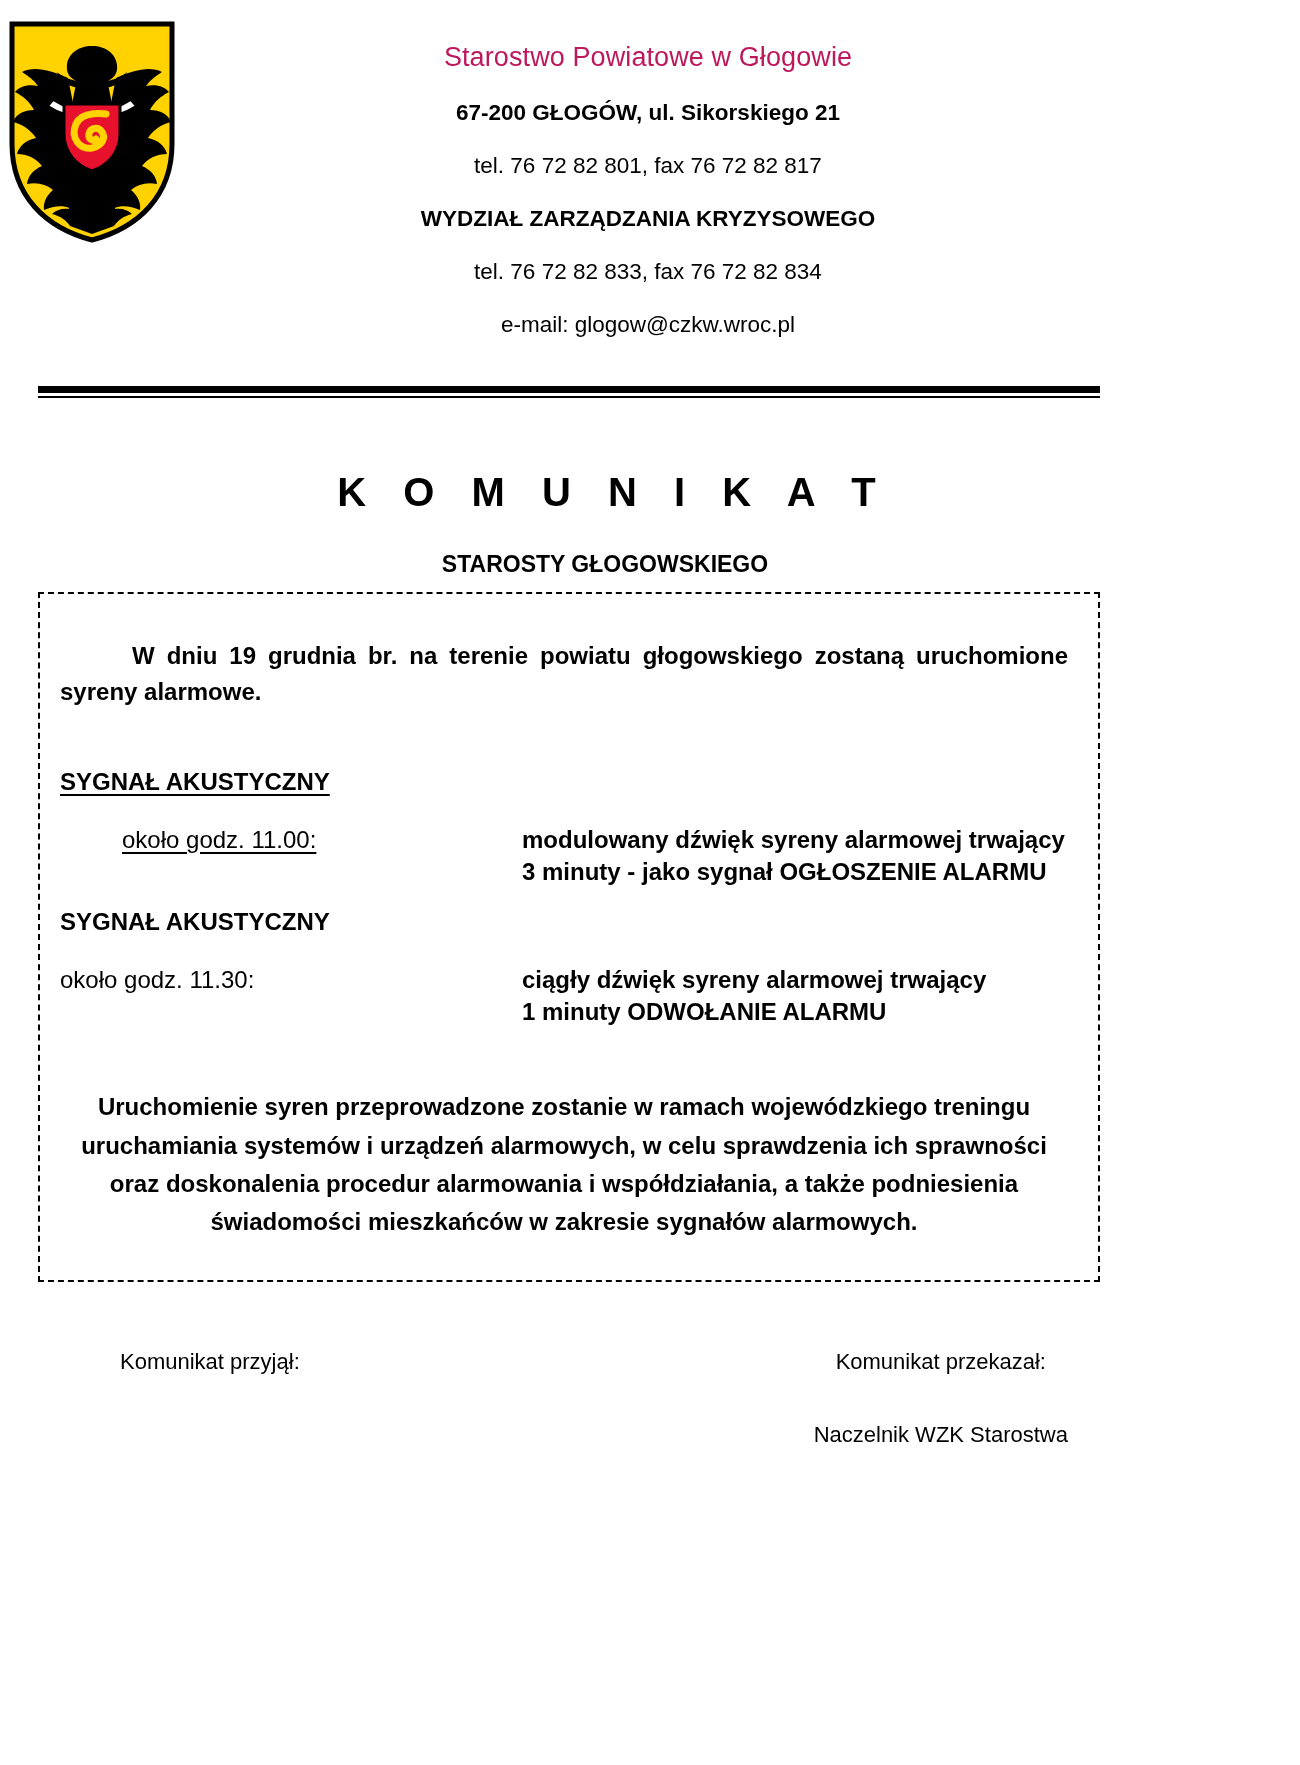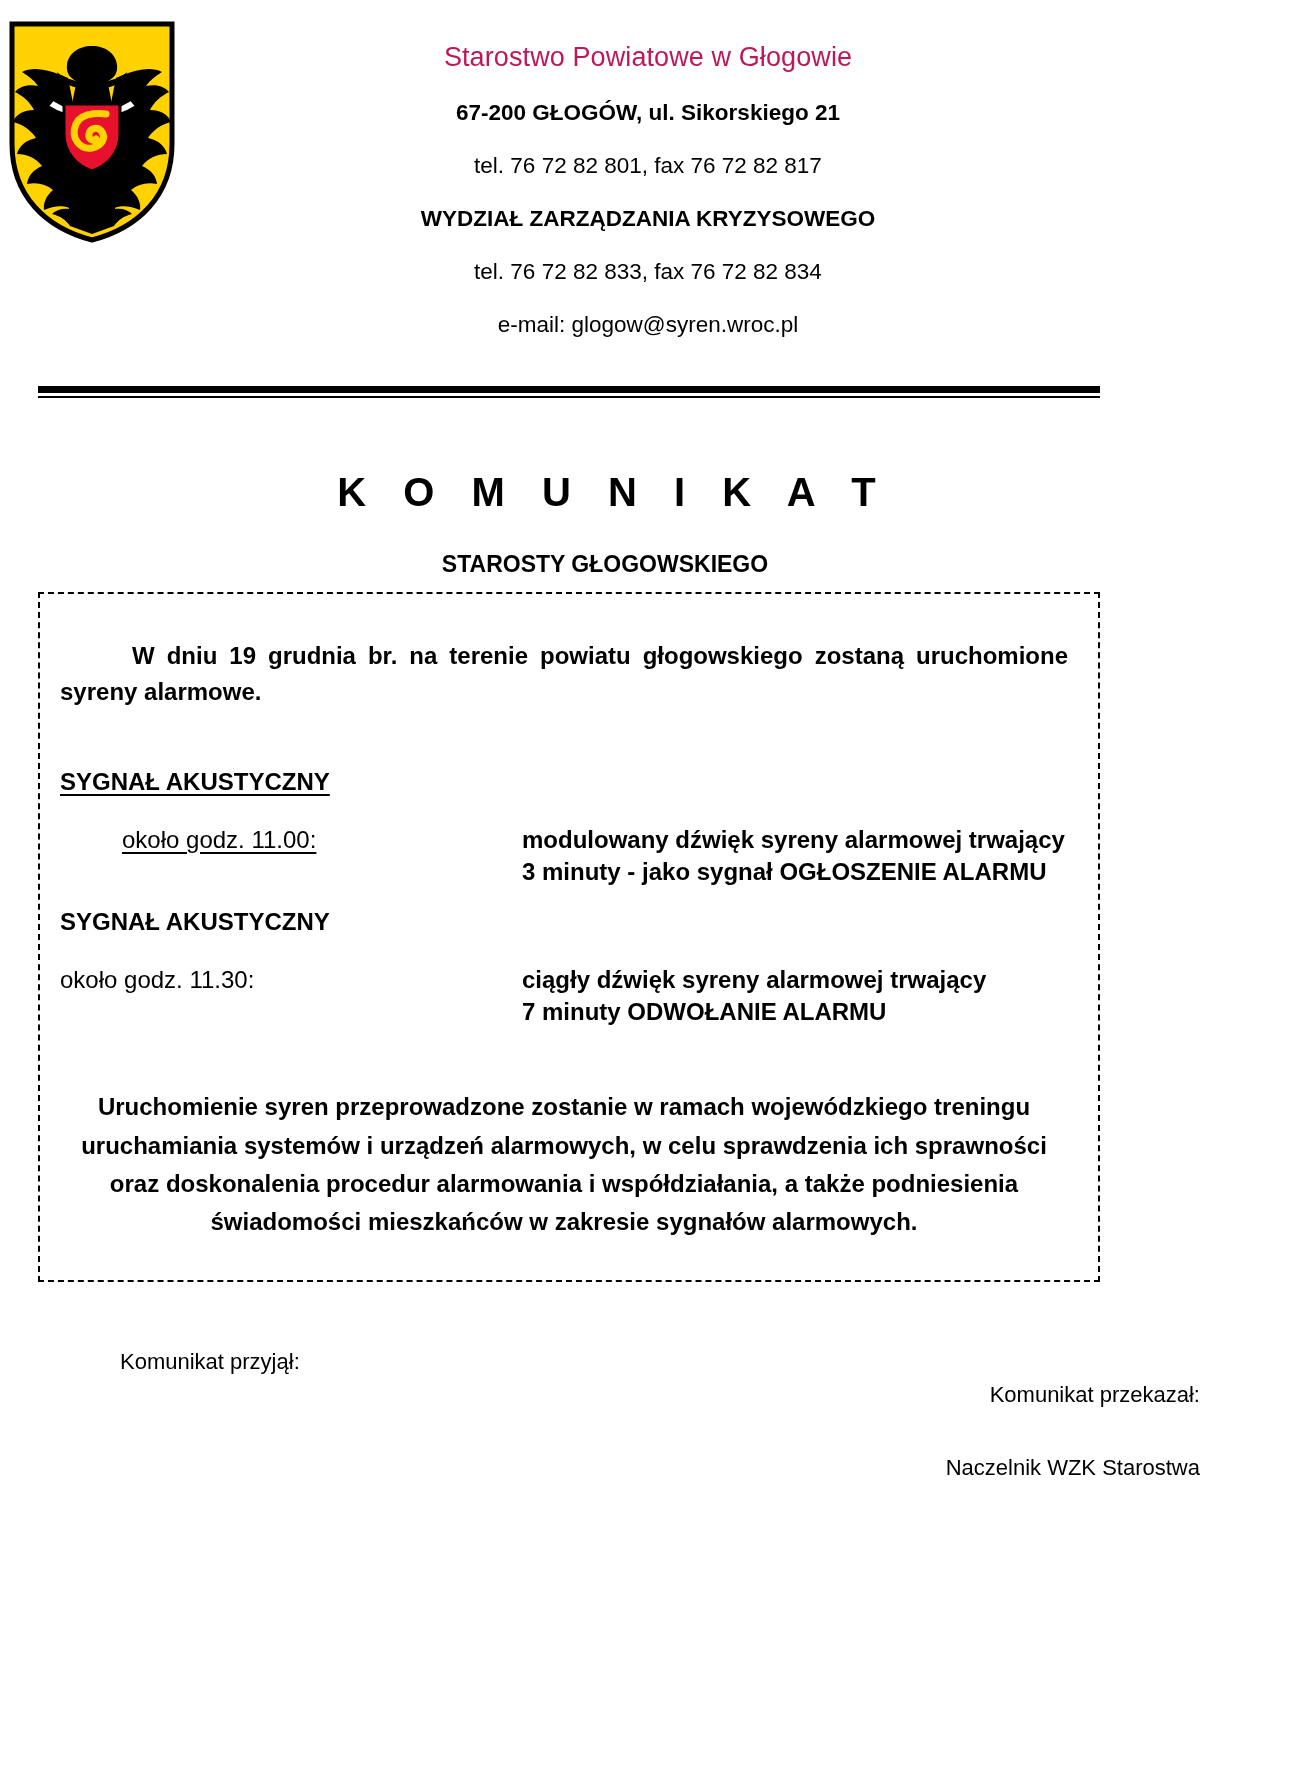--- a/index.html
+++ b/index.html
@@ -168,22 +168,21 @@
     font-size: 22px;
     font-weight: 400;
     line-height: 1.1;
   }
   .footer-col.left {
     width: 52%;
     text-align: left;
   }
   .footer-col.right {
     width: 48%;
-    text-align: right;
-    margin-top: 33px;
+    text-align: center;
   }
   .footer-col .row {
     margin-bottom: 48px;
   }
   .footer-col .row:last-child {
     margin-bottom: 0;
   }
 
   .spacer-1 { height: 56px; }
   .spacer-2 { height: 26px; }
@@ -240,21 +239,21 @@
                C82 121 87 124 90 121" fill="none" stroke="#FFD200" stroke-width="7" stroke-linecap="round"></path>
     </svg>
   </div>
 
   <div class="org-block">
     <div class="org-name">Starostwo Powiatowe w Głogowie</div>
     <div class="org-line bold">67-200 GŁOGÓW, ul. Sikorskiego 21</div>
     <div class="org-line">tel. 76 72 82 801,  fax 76 72 82 817</div>
     <div class="org-line bold">WYDZIAŁ ZARZĄDZANIA KRYZYSOWEGO</div>
     <div class="org-line">tel. 76 72 82 833,  fax 76 72 82 834</div>
-    <div class="org-line">e-mail: glogow@syren.wroc.pl</div>
+    <div class="org-line">e-mail: glogow@czkw.wroc.pl</div>
   </div>
 </div>
 
 <div class="rule-wrap">
   <div class="rule-thick"></div>
   <div class="rule-gap"></div>
   <div class="rule-thin"></div>
 </div>
 
 <div class="doc-title">K O M U N I K A T</div>
@@ -280,21 +279,21 @@
 
   <div class="spacer-3"></div>
 
   <div>
     <div class="sig-heading">SYGNAŁ AKUSTYCZNY</div>
     <div class="spacer-2"></div>
     <div class="signal-row">
       <div class="signal-time" style="width:462px;">około godz. 11.30:</div>
       <div class="signal-desc">
         <span>ciągły dźwięk syreny alarmowej trwający</span>
-        <span class="l2">7 minuty ODWOŁANIE ALARMU</span>
+        <span class="l2">1 minuty ODWOŁANIE ALARMU</span>
       </div>
     </div>
   </div>
 
   <div class="spacer-4"></div>
 
   <p class="closing">Uruchomienie syren przeprowadzone zostanie w ramach wojewódzkiego treningu uruchamiania systemów i urządzeń alarmowych, w celu sprawdzenia ich sprawności oraz doskonalenia procedur alarmowania i współdziałania, a także podniesienia świadomości mieszkańców w zakresie sygnałów alarmowych.</p>
 </div>
 
 <div class="footer">

